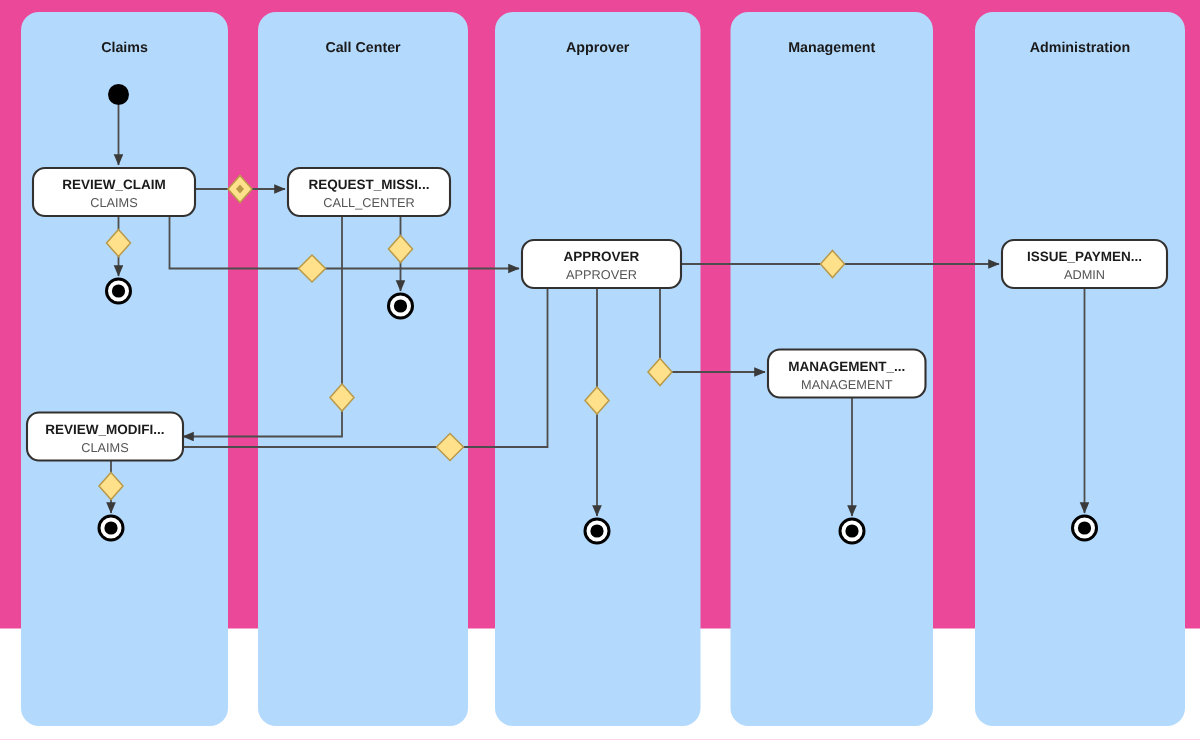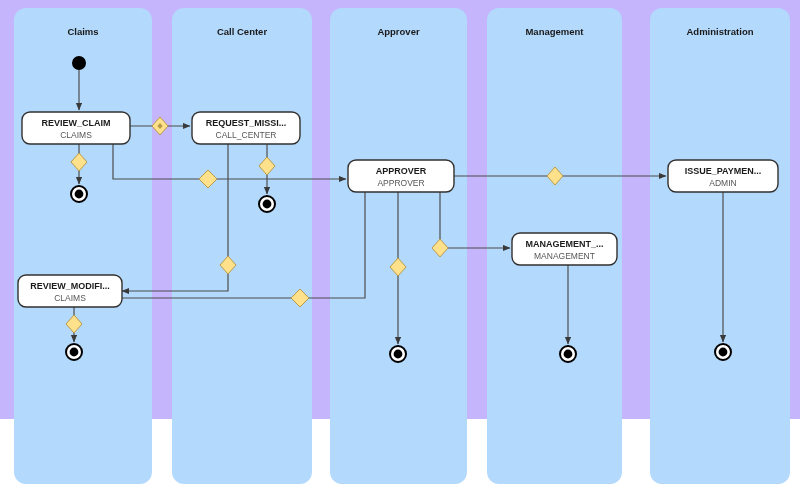--- a/index.html
+++ b/index.html
@@ -10,21 +10,21 @@
   body {
     width: 800px;
     height: 493px;
     font-family: "Liberation Sans", sans-serif;
     overflow: hidden;
   }
   #canvas {
     position: relative;
     width: 800px;
     height: 419px;
-    background: #c4b5fd;
+    background: #ec4899;
   }
   svg.diagram {
     position: absolute;
     left: 0;
     top: 0;
     width: 800px;
     height: 493px;
   }
   .lane-rect {
     fill: #b3d9fc;

